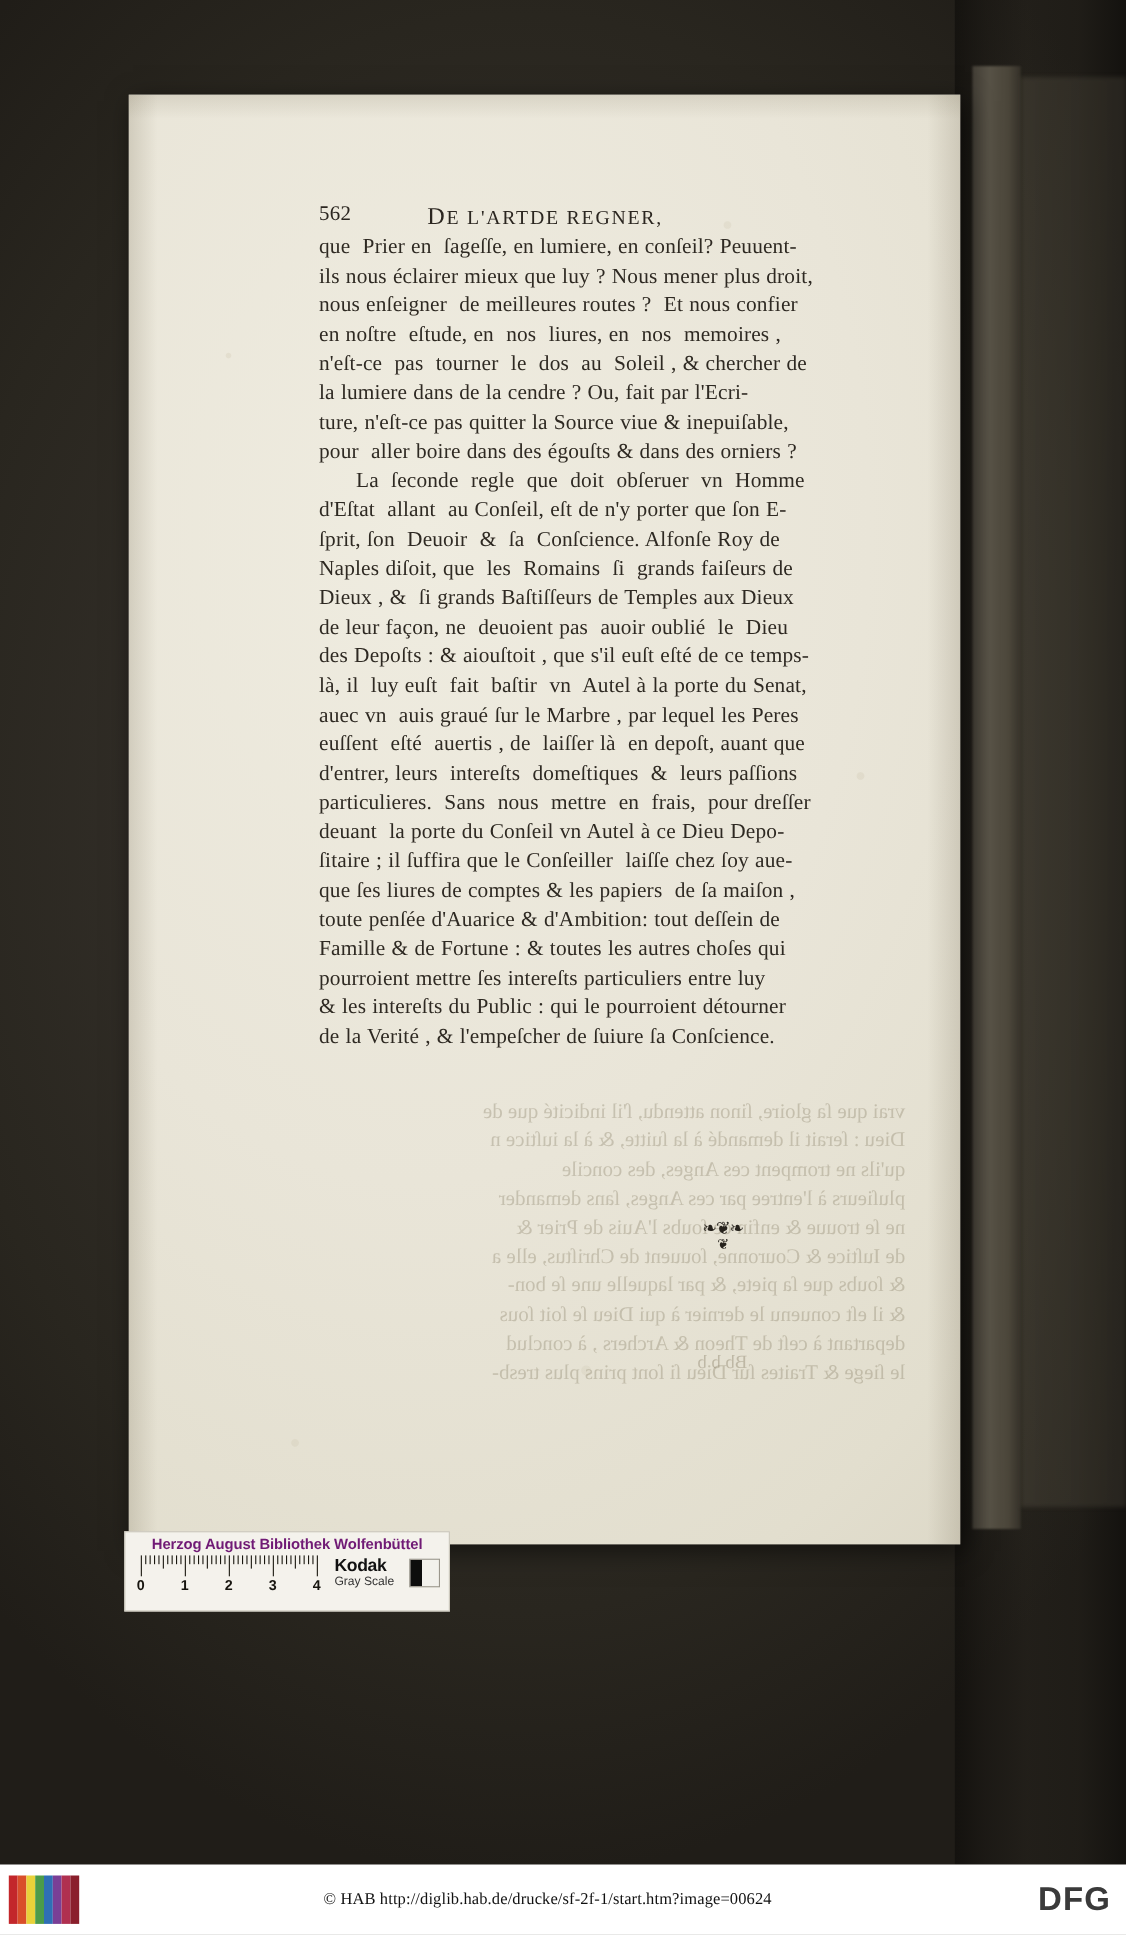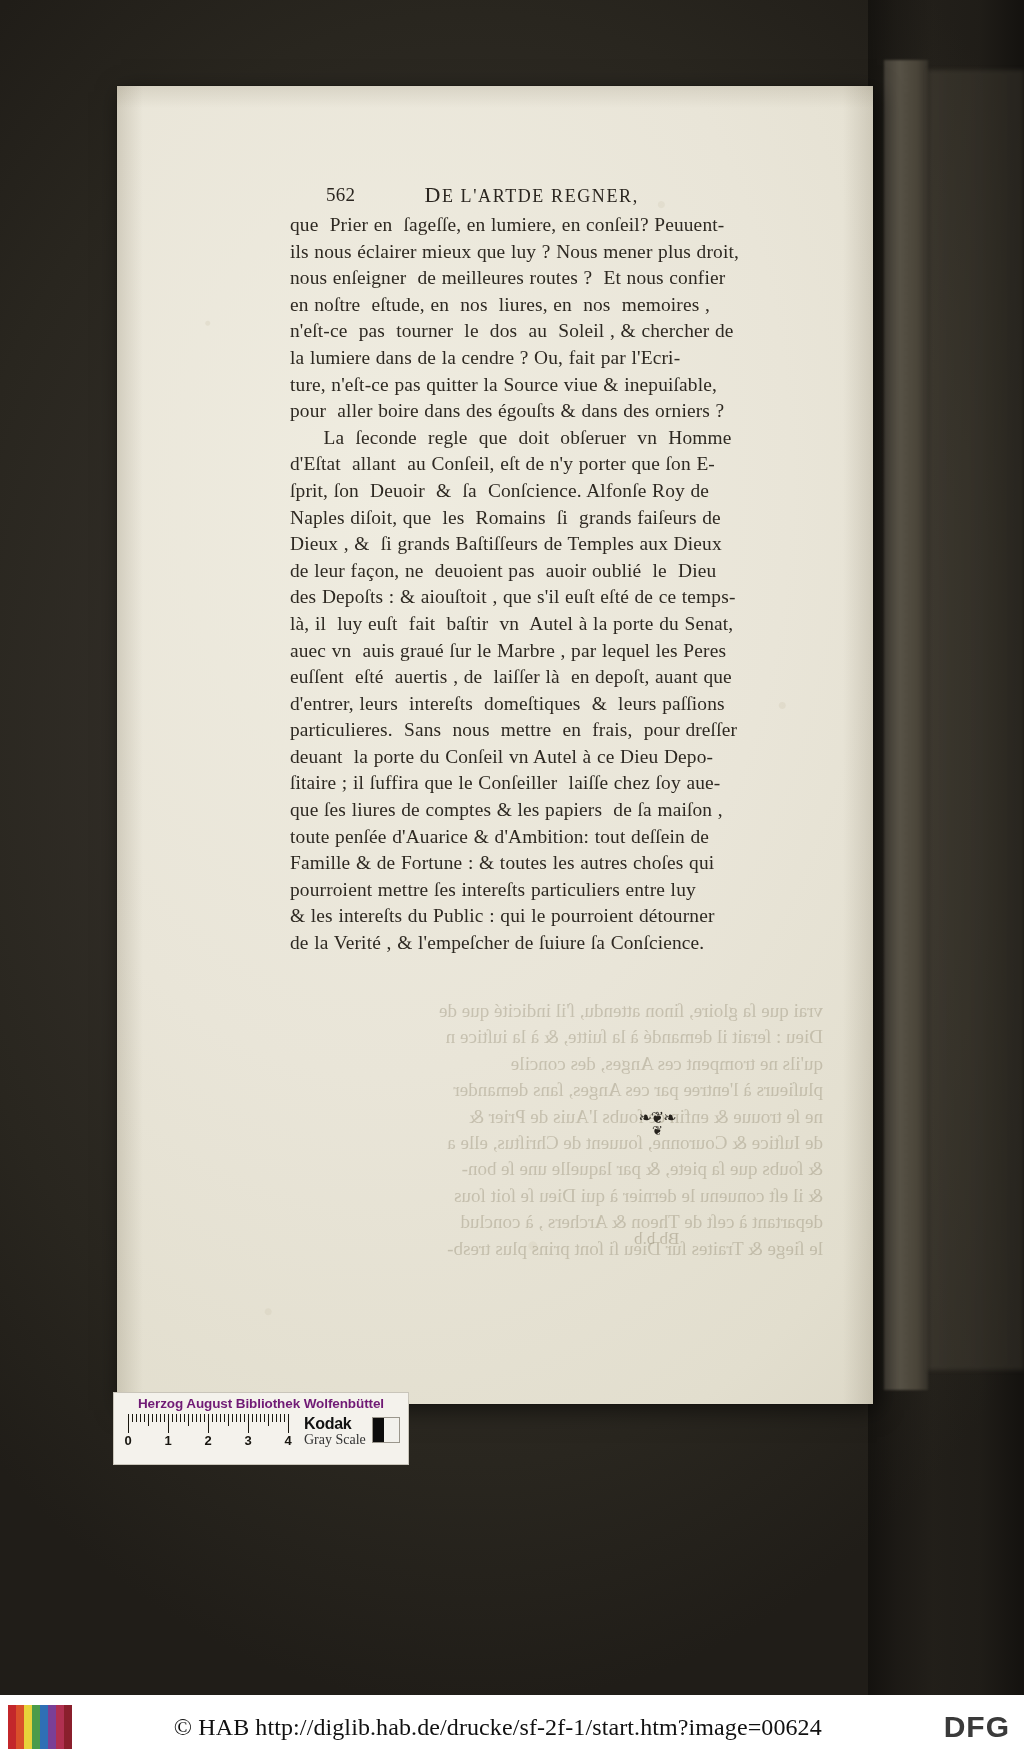--- a/index.html
+++ b/index.html
@@ -111,24 +111,23 @@
   #type-block {
     position: absolute;
     left: 173px;
     top: 98px;
     width: 528px;
     color: #2b2620;
   }
 
   #running-head {
     display: flex;
-    align-items: center;
+    align-items: flex-start;
     margin-bottom: 6px;
     height: 22px;
-    margin-left: 36px;
   }
 
   #folio {
     font-size: 19px;
     letter-spacing: 0.3px;
     color: #2b2620;
   }
 
   #running-title {
     margin-left: 69px;
@@ -287,22 +286,22 @@
     text-align: left;
   }
   #kodak-word {
     font-family: "Liberation Sans", sans-serif;
     font-weight: bold;
     font-size: 16px;
     color: #111;
     letter-spacing: -0.3px;
   }
   #kodak-sub {
-    font-family: Liberation Serif, serif;
-    font-size: 14px;
+    font-family: Liberation Sans, sans-serif;
+    font-size: 11px;
     color: #333;
     margin-top: -1px;
   }
 
   #gray-patch {
     position: absolute;
     left: 258px;
     top: 5px;
     width: 28px;
     height: 26px;
@@ -328,21 +327,21 @@
     margin-left: 8px;
     display: flex;
     flex-shrink: 0;
   }
   #footer-colorbar .swatch { flex: 1 1 auto; height: 100%; }
 
   #footer-url {
     flex: 1 1 auto;
     text-align: center;
     font-family: "Liberation Serif", serif;
-    font-size: 24px;
+    font-size: 15px;
     color: #111;
     letter-spacing: 0.1px;
     padding-right: 20px;
   }
 
   #dfg-logo {
     margin-right: 14px;
     font-family: "Liberation Sans", sans-serif;
     font-weight: bold;
     font-size: 30px;

